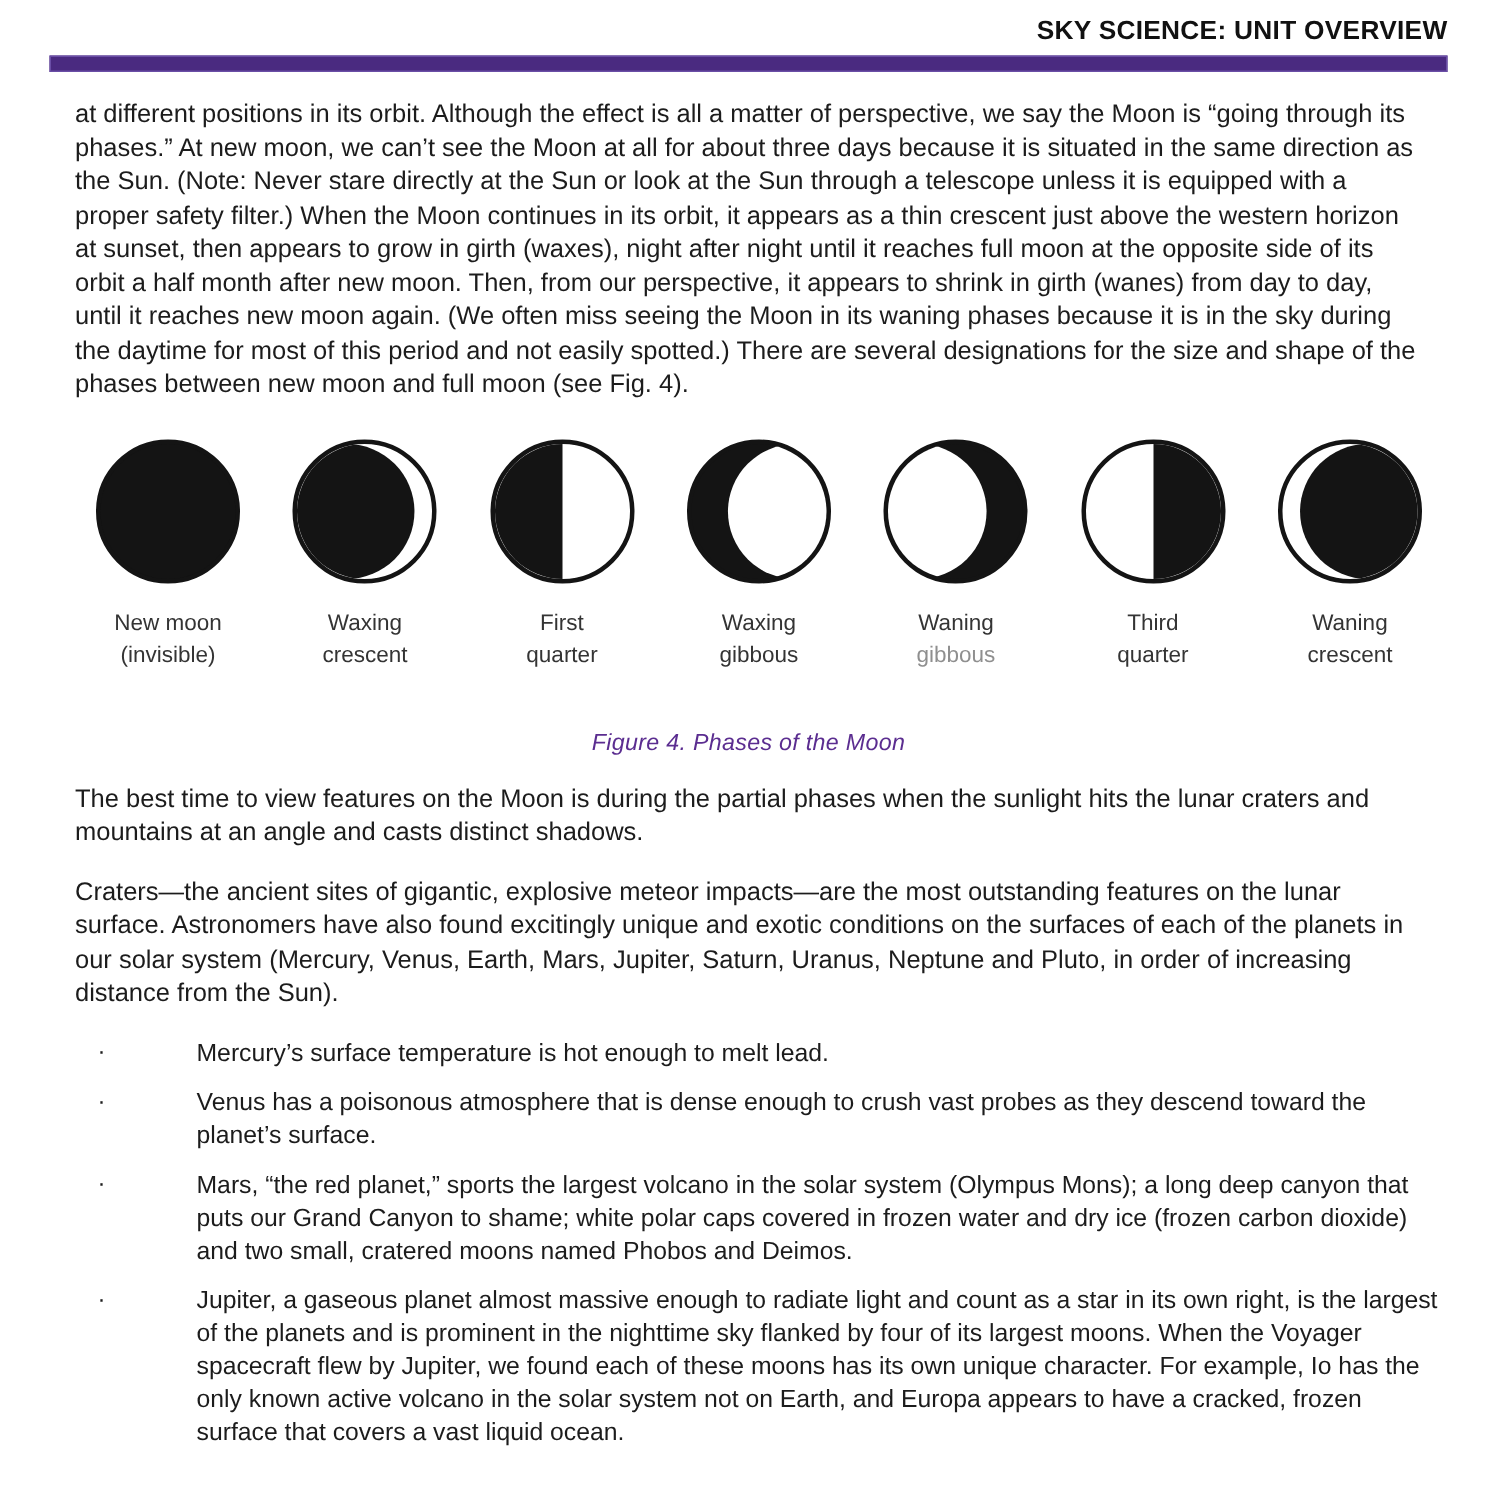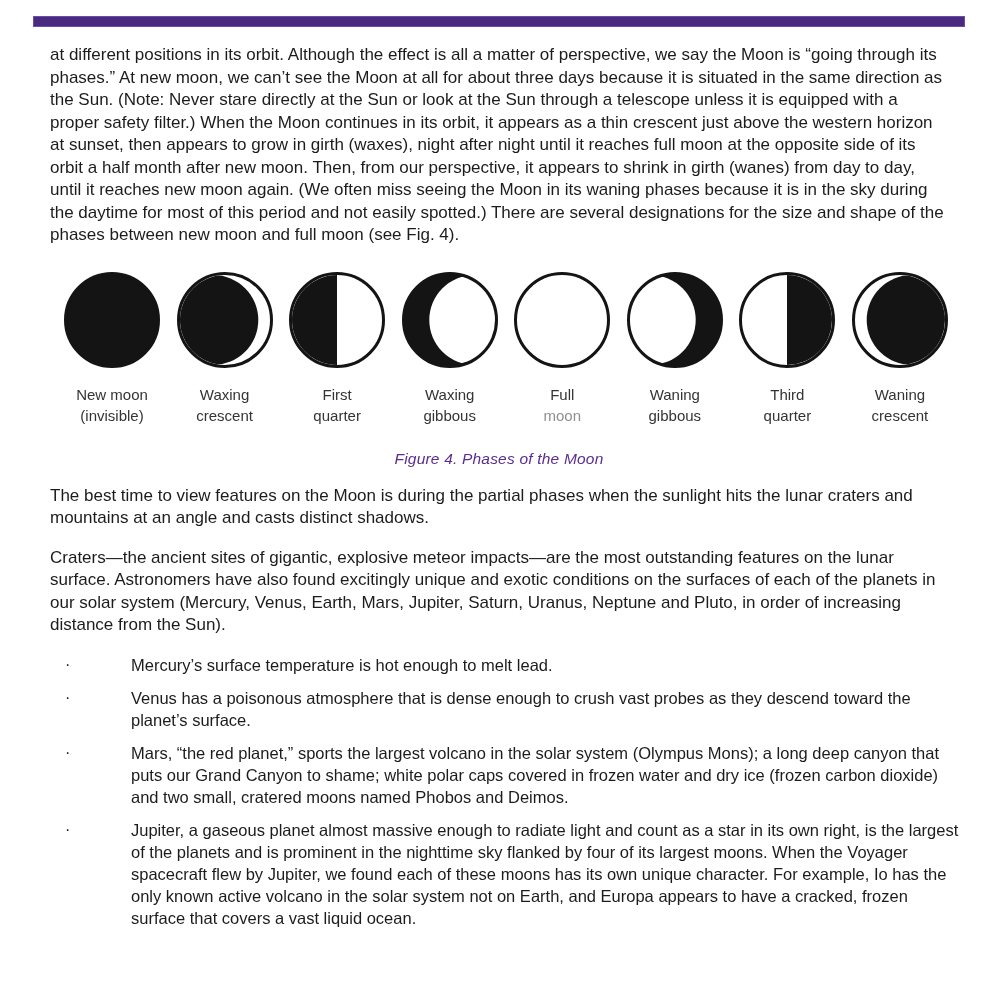--- a/index.html
+++ b/index.html
@@ -38,39 +38,40 @@
   .waxing-gibbous .dark{background:#fff;border-radius:50%;transform:translateX(27%);}
   .waning-gibbous{background:#141414;}
   .waning-gibbous .dark{background:#fff;border-radius:50%;transform:translateX(-27%);}
   .third-quarter .dark{left:50%;width:50%;}
   .waning-crescent .dark{border-radius:50%;transform:translateX(13%);}
   .phase-label{
     margin-top:16px;text-align:center;font-size:15px;line-height:21px;color:#343434;
   }
   .phase:nth-child(5) .l2{color:#8f8f8f;}
   .figure-caption{
-    margin-top:24px;text-align:center;font-style:italic;font-size:15.5px;
+    margin-top:40px;text-align:center;font-style:italic;font-size:15.5px;
     color:#5b2d90;letter-spacing:.2px;
   }
   
   .bullet-list{margin-top:16px;}
   .bullet-item{
     display:flex;align-items:flex-start;margin-bottom:11px;
     font-size:16.5px;line-height:22px;color:#1c1c1c;
   }
   .bullet-dot{
     flex:0 0 auto;width:30px;padding-left:32px;color:#1c1c1c;font-size:16px;
   }
   .bullet-text{flex:1 1 auto;margin-left:36px;}
 </style>
 </head>
 <body>
 
 <div class="page">
 
+  <div class="doc-header">SKY SCIENCE: UNIT OVERVIEW</div>
   <div class="accent-bar"></div>
 
   <p class="body-text p1">at different positions in its orbit. Although the effect is all a matter of perspective, we say the Moon is “going through its phases.” At new moon, we can’t see the Moon at all for about three days because it is situated in the same direction as the Sun. (Note: Never stare directly at the Sun or look at the Sun through a telescope unless it is equipped with a proper safety filter.) When the Moon continues in its orbit, it appears as a thin crescent just above the western horizon at sunset, then appears to grow in girth (waxes), night after night until it reaches full moon at the opposite side of its orbit a half month after new moon. Then, from our perspective, it appears to shrink in girth (wanes) from day to day, until it reaches new moon again. (We often miss seeing the Moon in its waning phases because it is in the sky during the daytime for most of this period and not easily spotted.) There are several designations for the size and shape of the phases between new moon and full moon (see Fig. 4).</p>
 
   <div class="figure-block">
     <div class="phase-row">
 
       <div class="phase">
         <div class="moon new-moon">
             <div class="dark"></div>
@@ -104,27 +105,20 @@
       <div class="phase">
         <div class="moon waxing-gibbous">
             <div class="dark"></div>
           </div>
         <div class="phase-label">
           <span class="l1">Waxing</span><br>
           <span class="l2">gibbous</span>
         </div>
       </div>
 
-      <div class="phase">
-        <div class="moon full-moon"></div>
-        <div class="phase-label">
-          <span class="l1">Full</span><br>
-          <span class="l2">moon</span>
-        </div>
-      </div>
 
       <div class="phase">
         <div class="moon waning-gibbous">
             <div class="dark"></div>
           </div>
         <div class="phase-label">
           <span class="l1">Waning</span><br>
           <span class="l2">gibbous</span>
         </div>
       </div>

